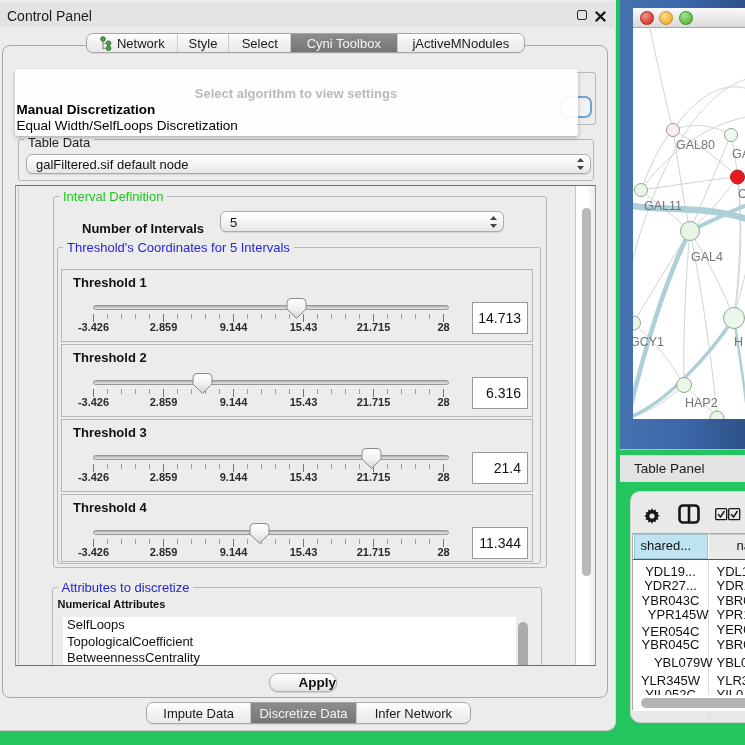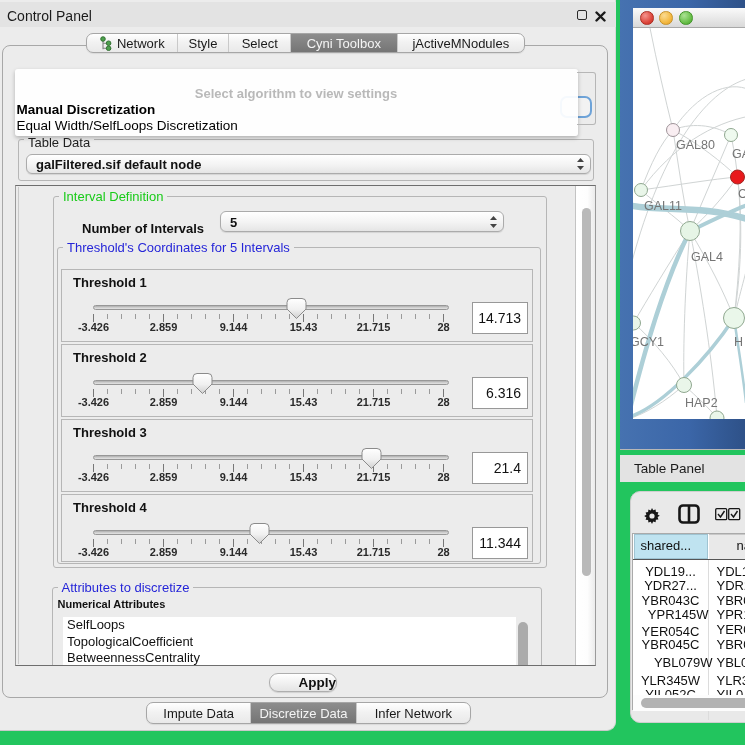--- a/index.html
+++ b/index.html
@@ -21,21 +21,21 @@
 .seg .it:last-child { border-right:none; }
 .seg .sel { background:linear-gradient(#8d8d8d,#757575); color:#f4f4f4; }
 #toptabs { left:86px; top:33px; width:439px; height:20px; }
 #bottabs { left:146px; top:702px; width:325px; height:22px; }
 
 
 .grp { border:1px solid #b6b6b6; border-radius:3px; }
 .grp > .ttl { position:absolute; top:-8px; left:5px; padding:0 4px; background:#ececec; font-size:13px; white-space:nowrap; }
 
 
-.combo { border:1px solid #ababab; border-radius:6px; background:linear-gradient(#ffffff,#f3f3f3 55%,#e5e5e5); font-size:13px; color:#111; box-shadow:0 1px 1px rgba(0,0,0,0.1);font-weight:bold; }
+.combo { border:1px solid #ababab; border-radius:6px; background:linear-gradient(#ffffff,#f3f3f3 55%,#e5e5e5); font-size:13px; color:#111; box-shadow:0 1px 1px rgba(0,0,0,0.1); }
 .combo .tx { position:absolute; left:9px; top:50%; transform:translateY(-50%); }
 .combo .ar { position:absolute; right:5px; top:50%; transform:translateY(-50%); width:9px; height:14px; }
 
 
 #scrollarea { left:15px; top:185px; width:581px; height:481px; border-top:1px solid #6e6e6e; border-bottom:1px solid #6e6e6e; border-left:1px solid #9a9a9a; border-right:1px solid #9a9a9a; background:#ececec; }
 #vsb { position:absolute; right:0; top:0; width:20px; height:479px; background:linear-gradient(90deg,#ffffff,#fdfdfd 60%,#ebebeb); border-left:1px solid #c3c3c3; }
 #vsb .thumb { position:absolute; left:6px; top:22px; width:9px; height:368px; background:#b9b9b9; border-radius:5px; }
 
 
 .trow { position:absolute; left:45px; width:472px; height:73px; border:1px solid #b6b6b6; background:#ececec; }

